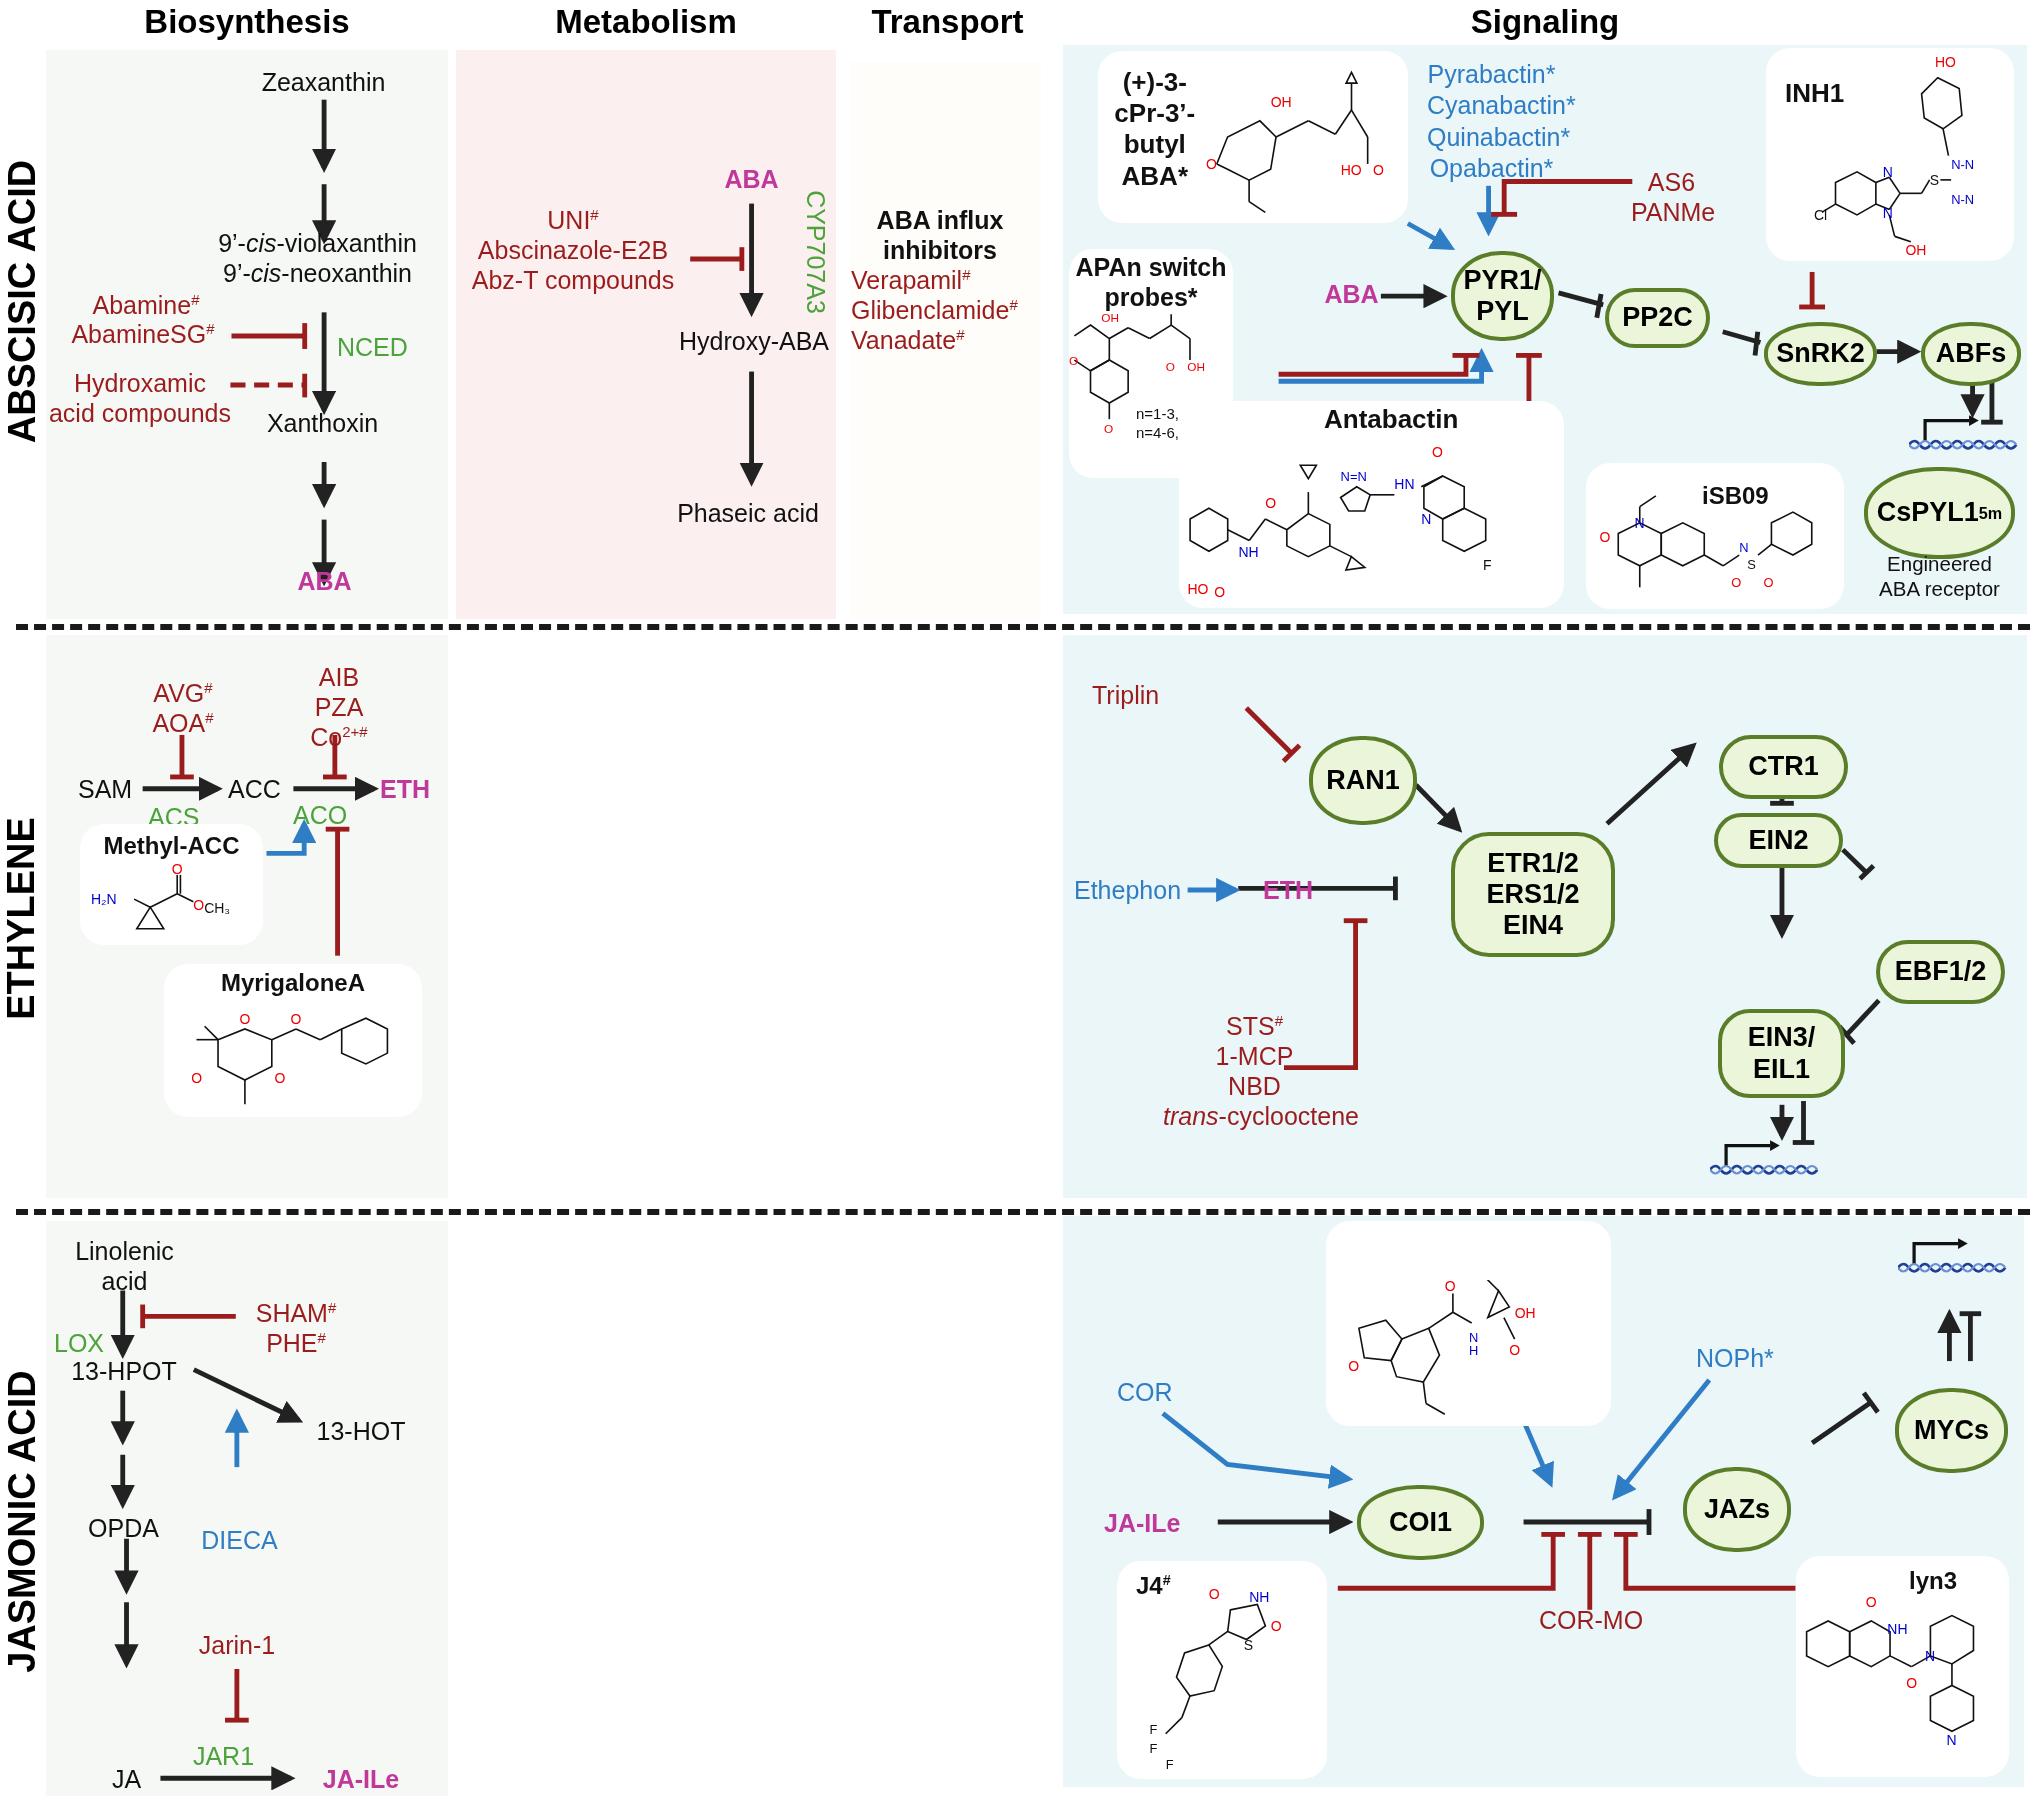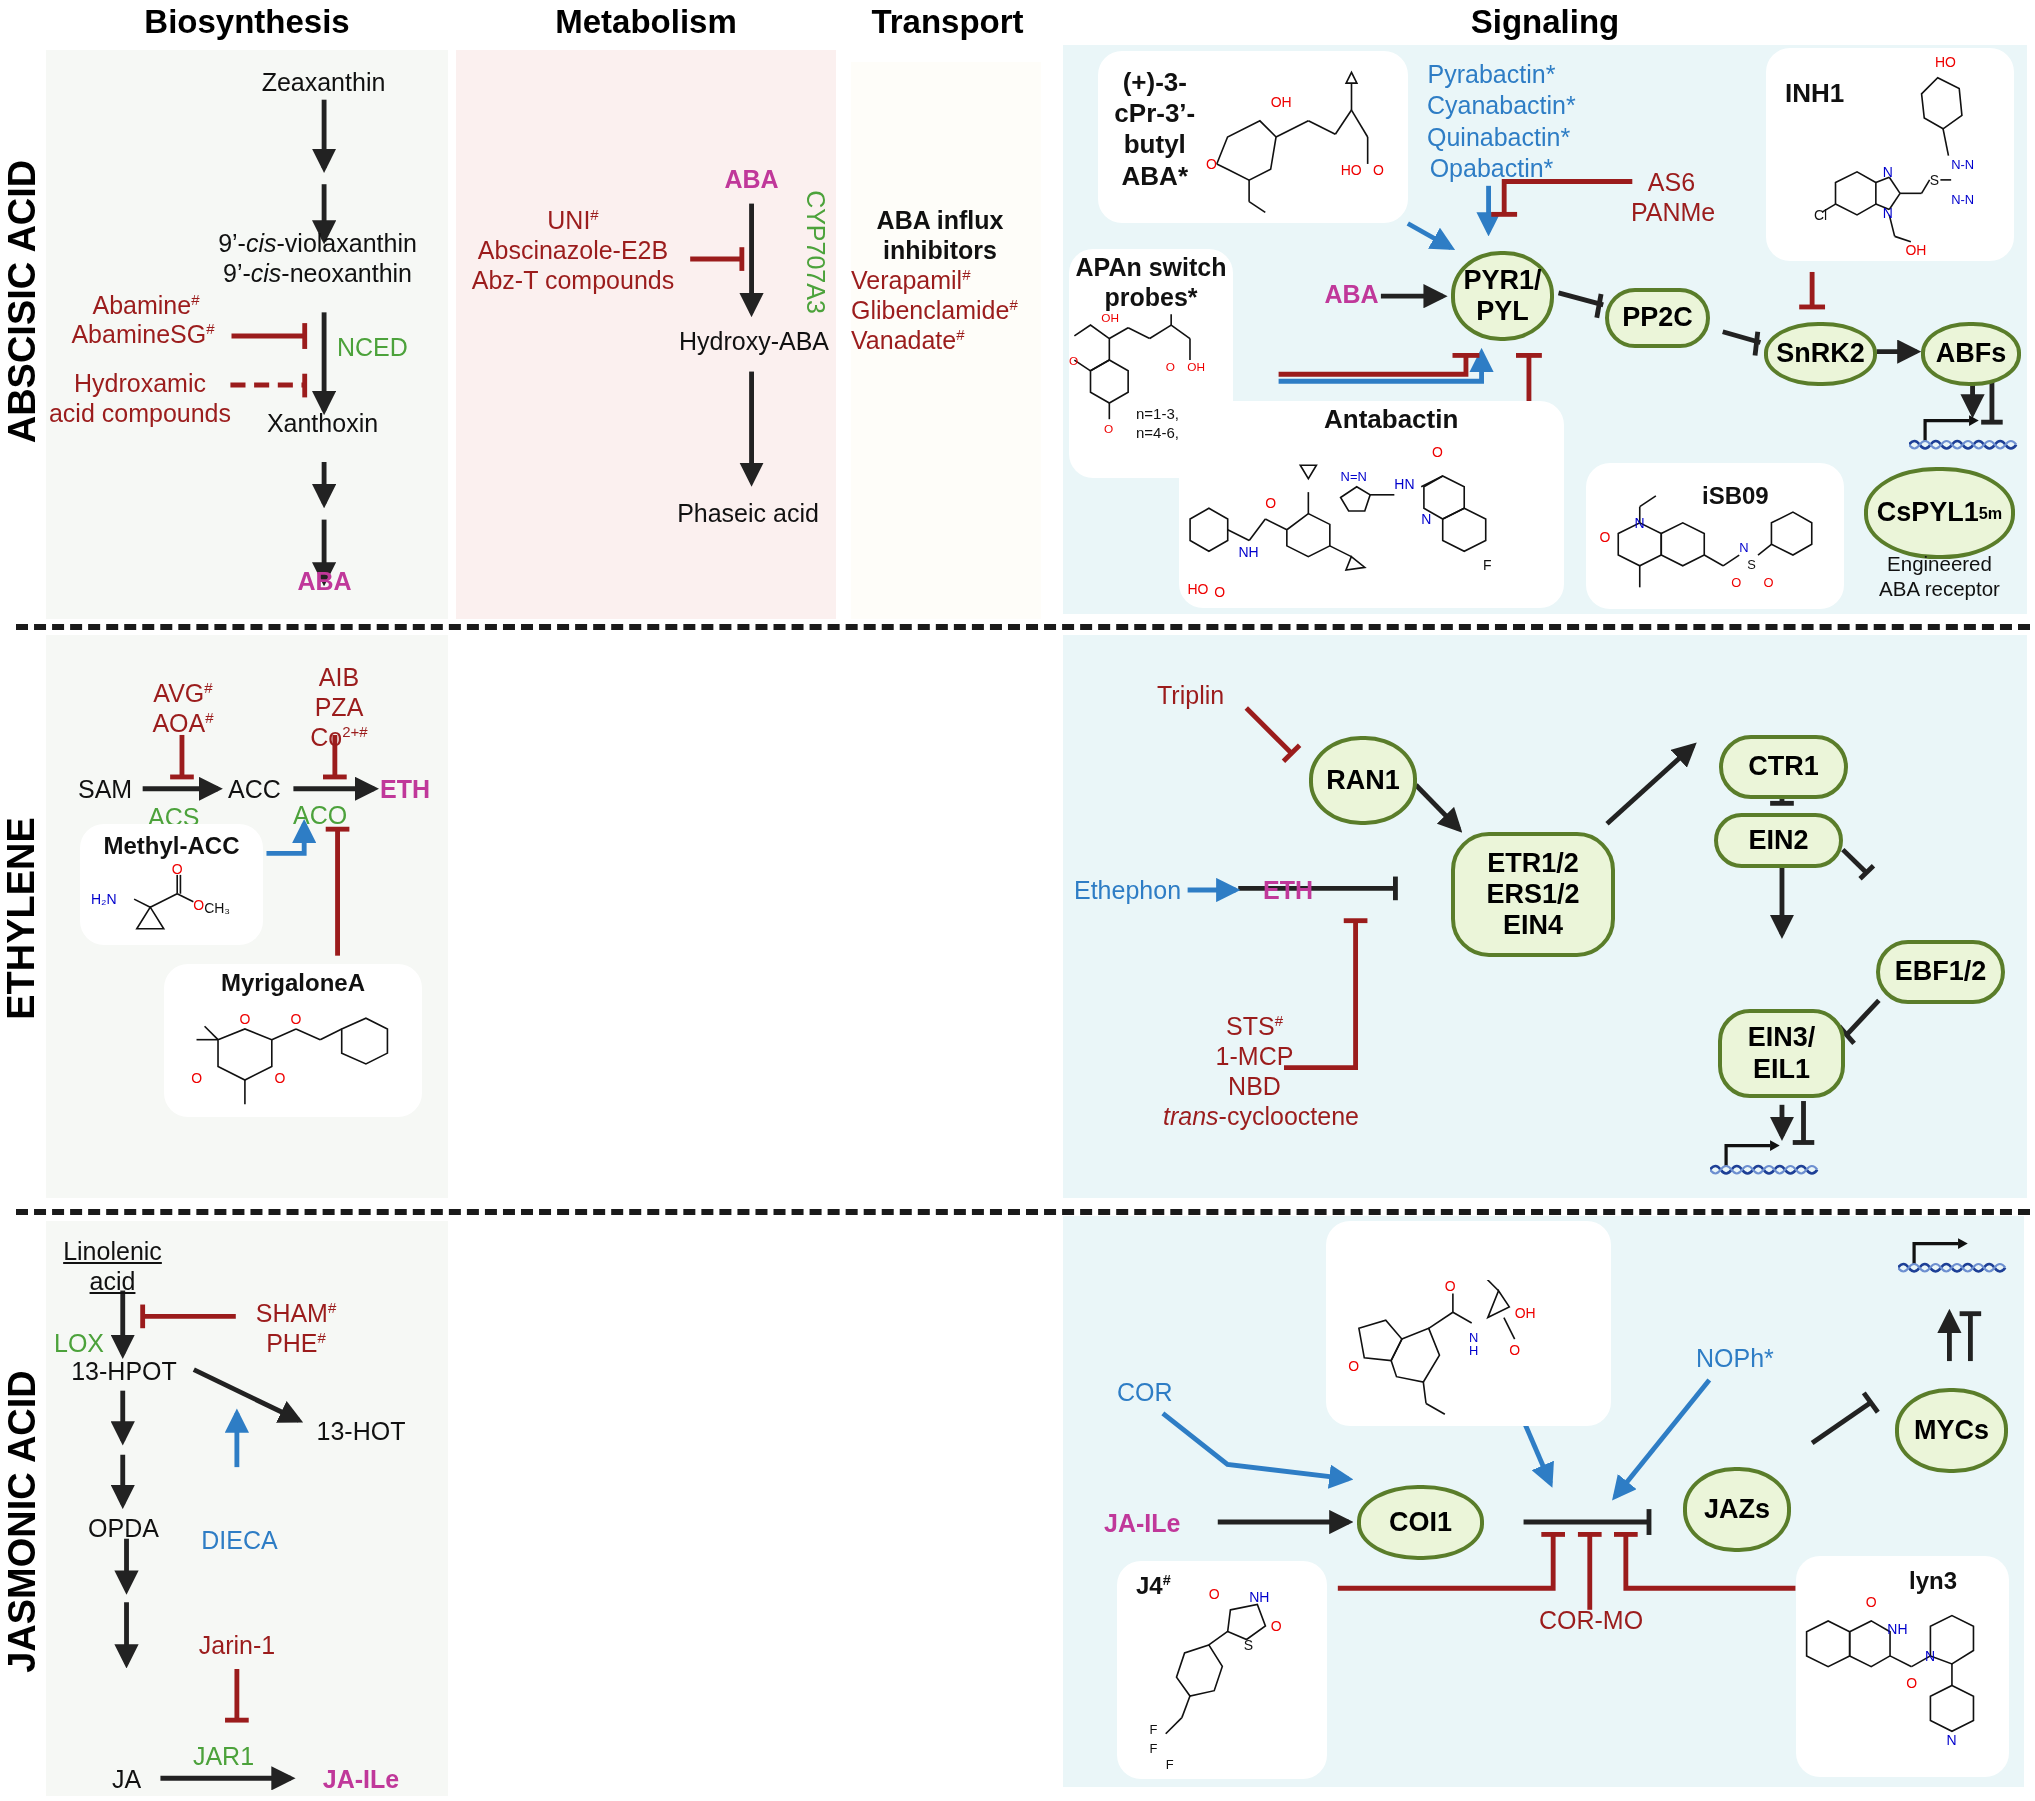--- a/index.html
+++ b/index.html
@@ -475,41 +475,41 @@
         <line x1="270" y1="70" x2="310" y2="50"></line>
       <polygon points="310,50 355,30 395,50 395,95 355,115 310,95"></polygon>
     </g>
     <text x="120" y="40" fill="#e00" font-size="26" font-family="Liberation Sans, sans-serif">O</text>
     <text x="215" y="40" fill="#e00" font-size="26" font-family="Liberation Sans, sans-serif">O</text>
     <text x="30" y="150" fill="#e00" font-size="26" font-family="Liberation Sans, sans-serif">O</text>
     <text x="185" y="150" fill="#e00" font-size="26" font-family="Liberation Sans, sans-serif">O</text>
   </svg>
 </div>
 
-<div class="t red" style="left:1157px;top:680px;">Triplin</div>
+<div class="t red" style="left:1092px;top:680px;">Triplin</div>
 <div class="t blue" style="left:1074px;top:875px;">Ethephon</div>
 <div class="t mag" style="left:1263px;top:875px;">ETH</div>
 <div class="t red" style="left:1163px;top:1011px;width:183px;">
   <div><span>STS</span><sup>#</sup></div>
   <div>1-MCP</div>
   <div>NBD</div>
   <div><i>trans</i><span>-cyclooctene</span></div>
 </div>
 
 <div class="node" style="left:1309px;top:736px;width:108px;height:89px;">RAN1</div>
 <div class="node" style="left:1451px;top:832px;width:164px;height:125px;white-space:pre-line;border-radius:38px;">ETR1/2
 ERS1/2
 EIN4</div>
 <div class="node pill" style="left:1719px;top:735px;width:129px;height:64px;">CTR1</div>
 <div class="node pill" style="left:1714px;top:813px;width:129px;height:55px;">EIN2</div>
 <div class="node pill" style="left:1876px;top:940px;width:129px;height:64px;">EBF1/2</div>
 <div class="node" style="left:1718px;top:1009px;width:127px;height:89px;white-space:pre-line;border-radius:32px;">EIN3/
 EIL1</div>
 
-<div class="t blk" style="left:48px;top:1236px;width:129px;text-decoration:underline;">
+<div class="t blk" style="left:60px;top:1236px;width:129px;">
   <div>Linolenic</div>
   <div>acid</div>
 </div>
 <div class="t green" style="left:54px;top:1328px;">LOX</div>
 <div class="t red" style="left:242px;top:1298px;width:108px;">
   <div><span>SHAM</span><sup>#</sup></div>
   <div><span>PHE</span><sup>#</sup></div>
 </div>
 <div class="t blk" style="left:65px;top:1356px;width:118px;">13-HPOT</div>
 <div class="t blk" style="left:307px;top:1416px;width:108px;">13-HOT</div>

